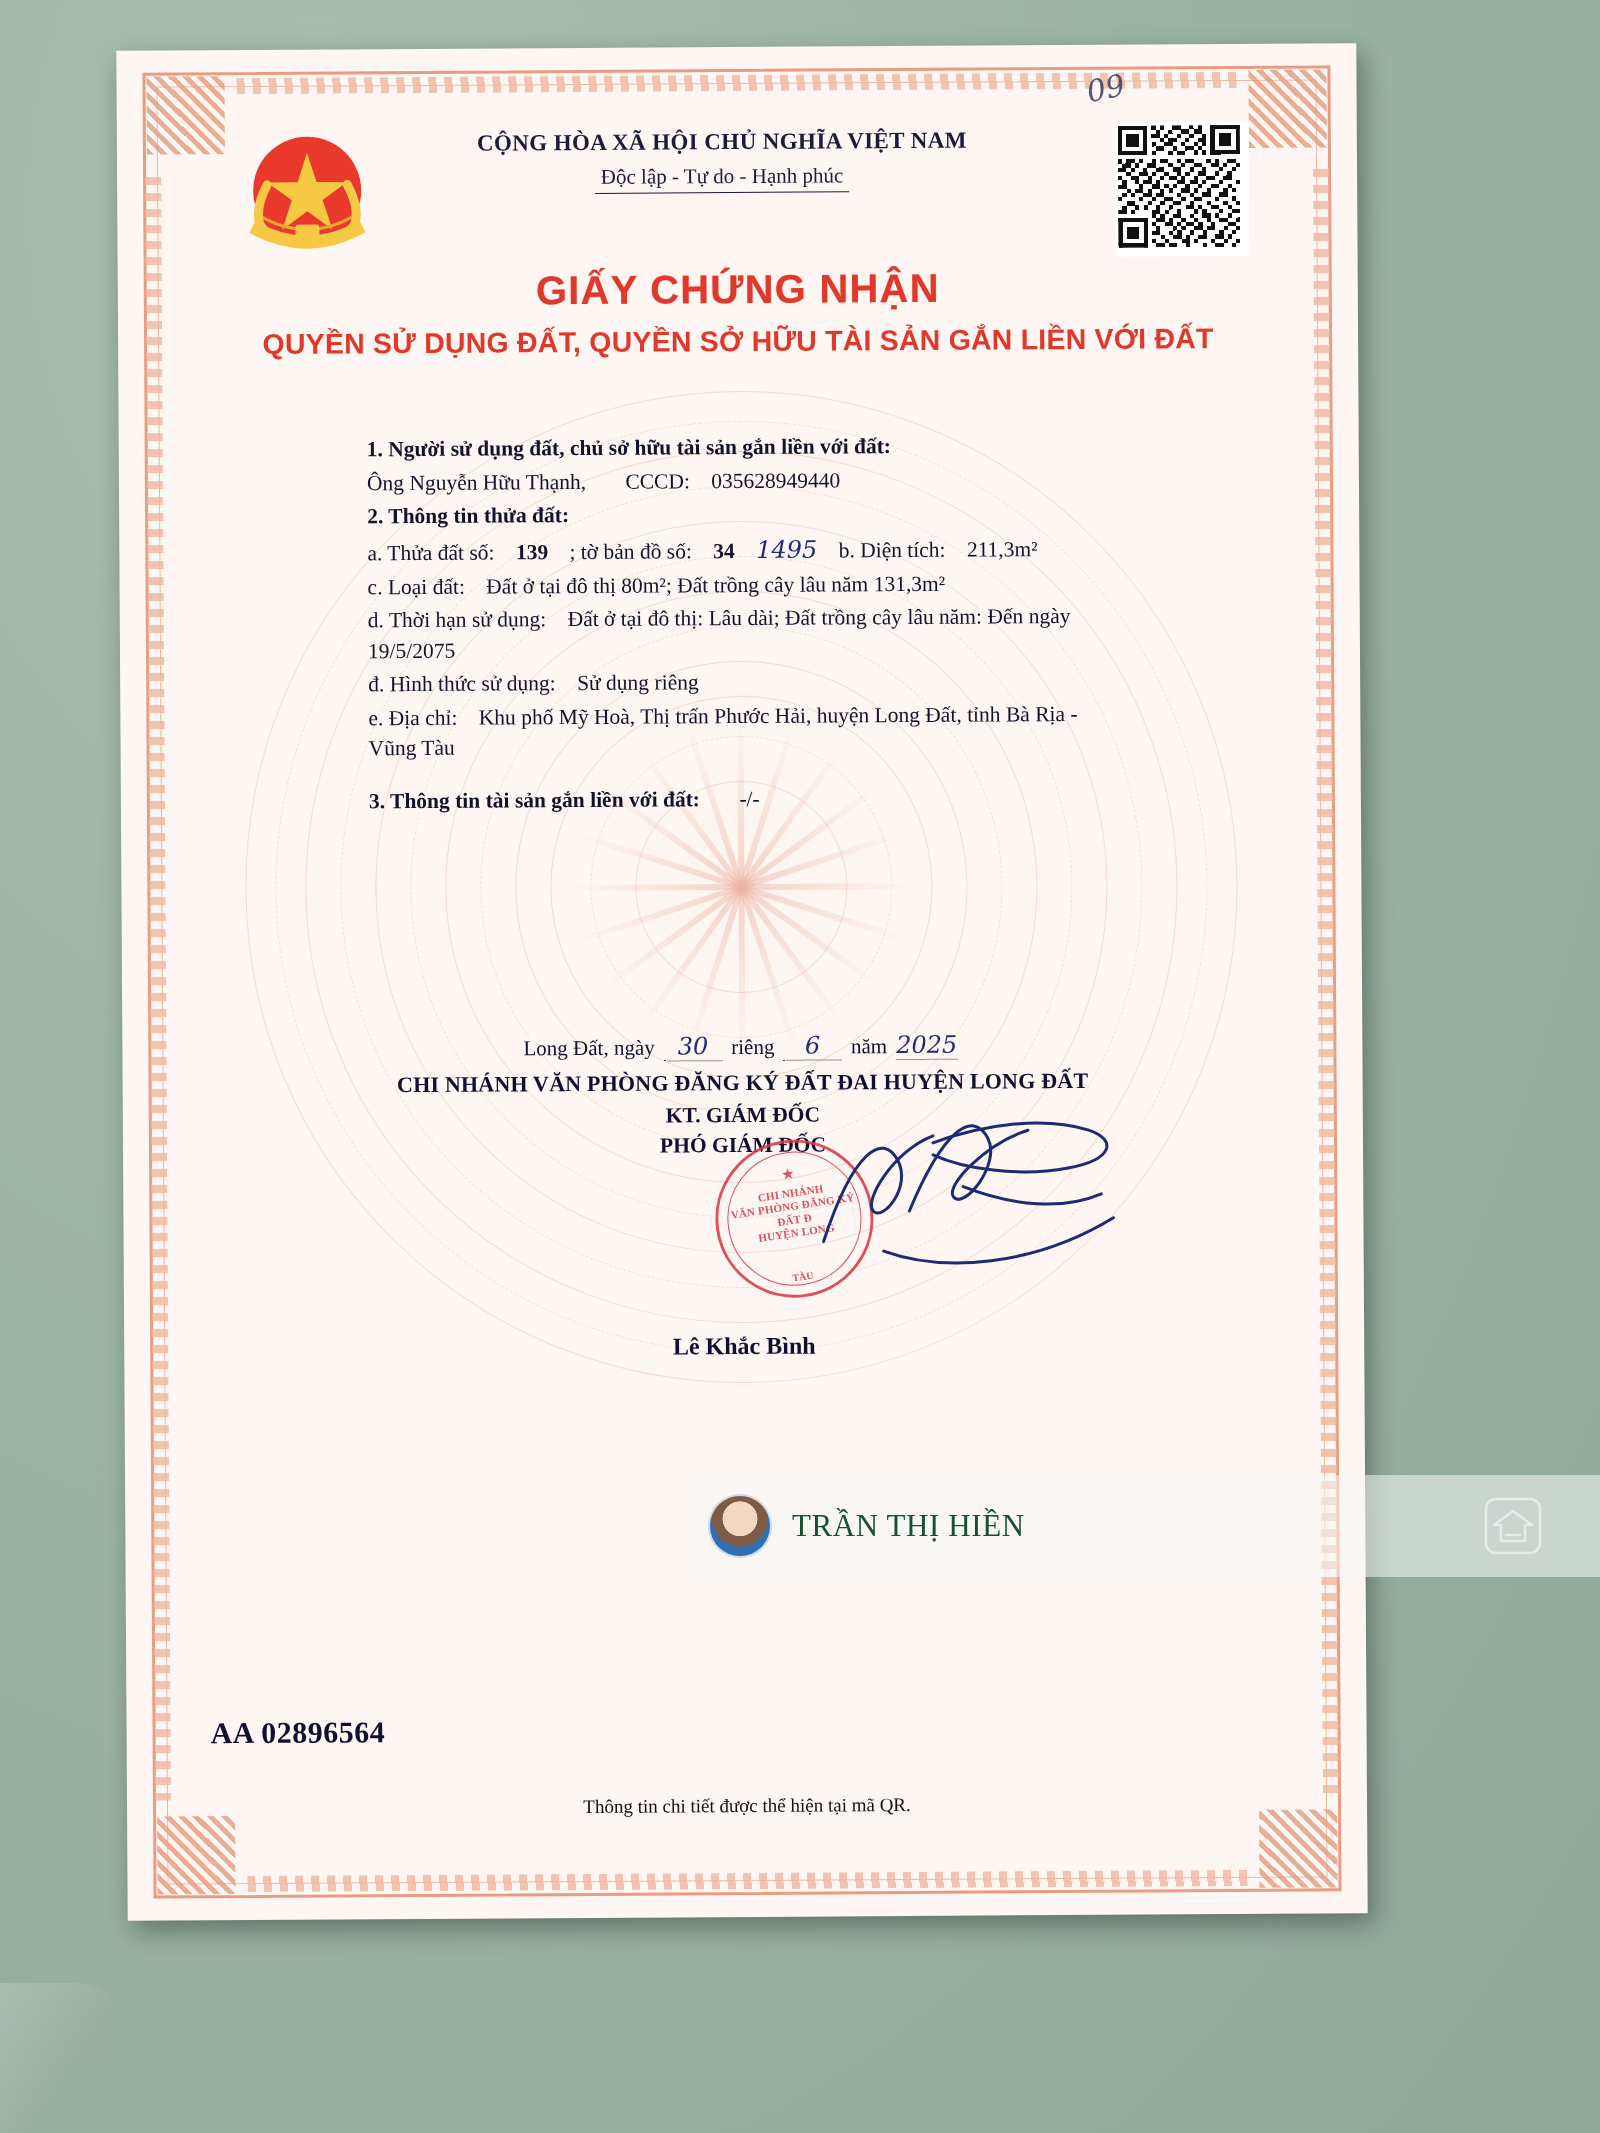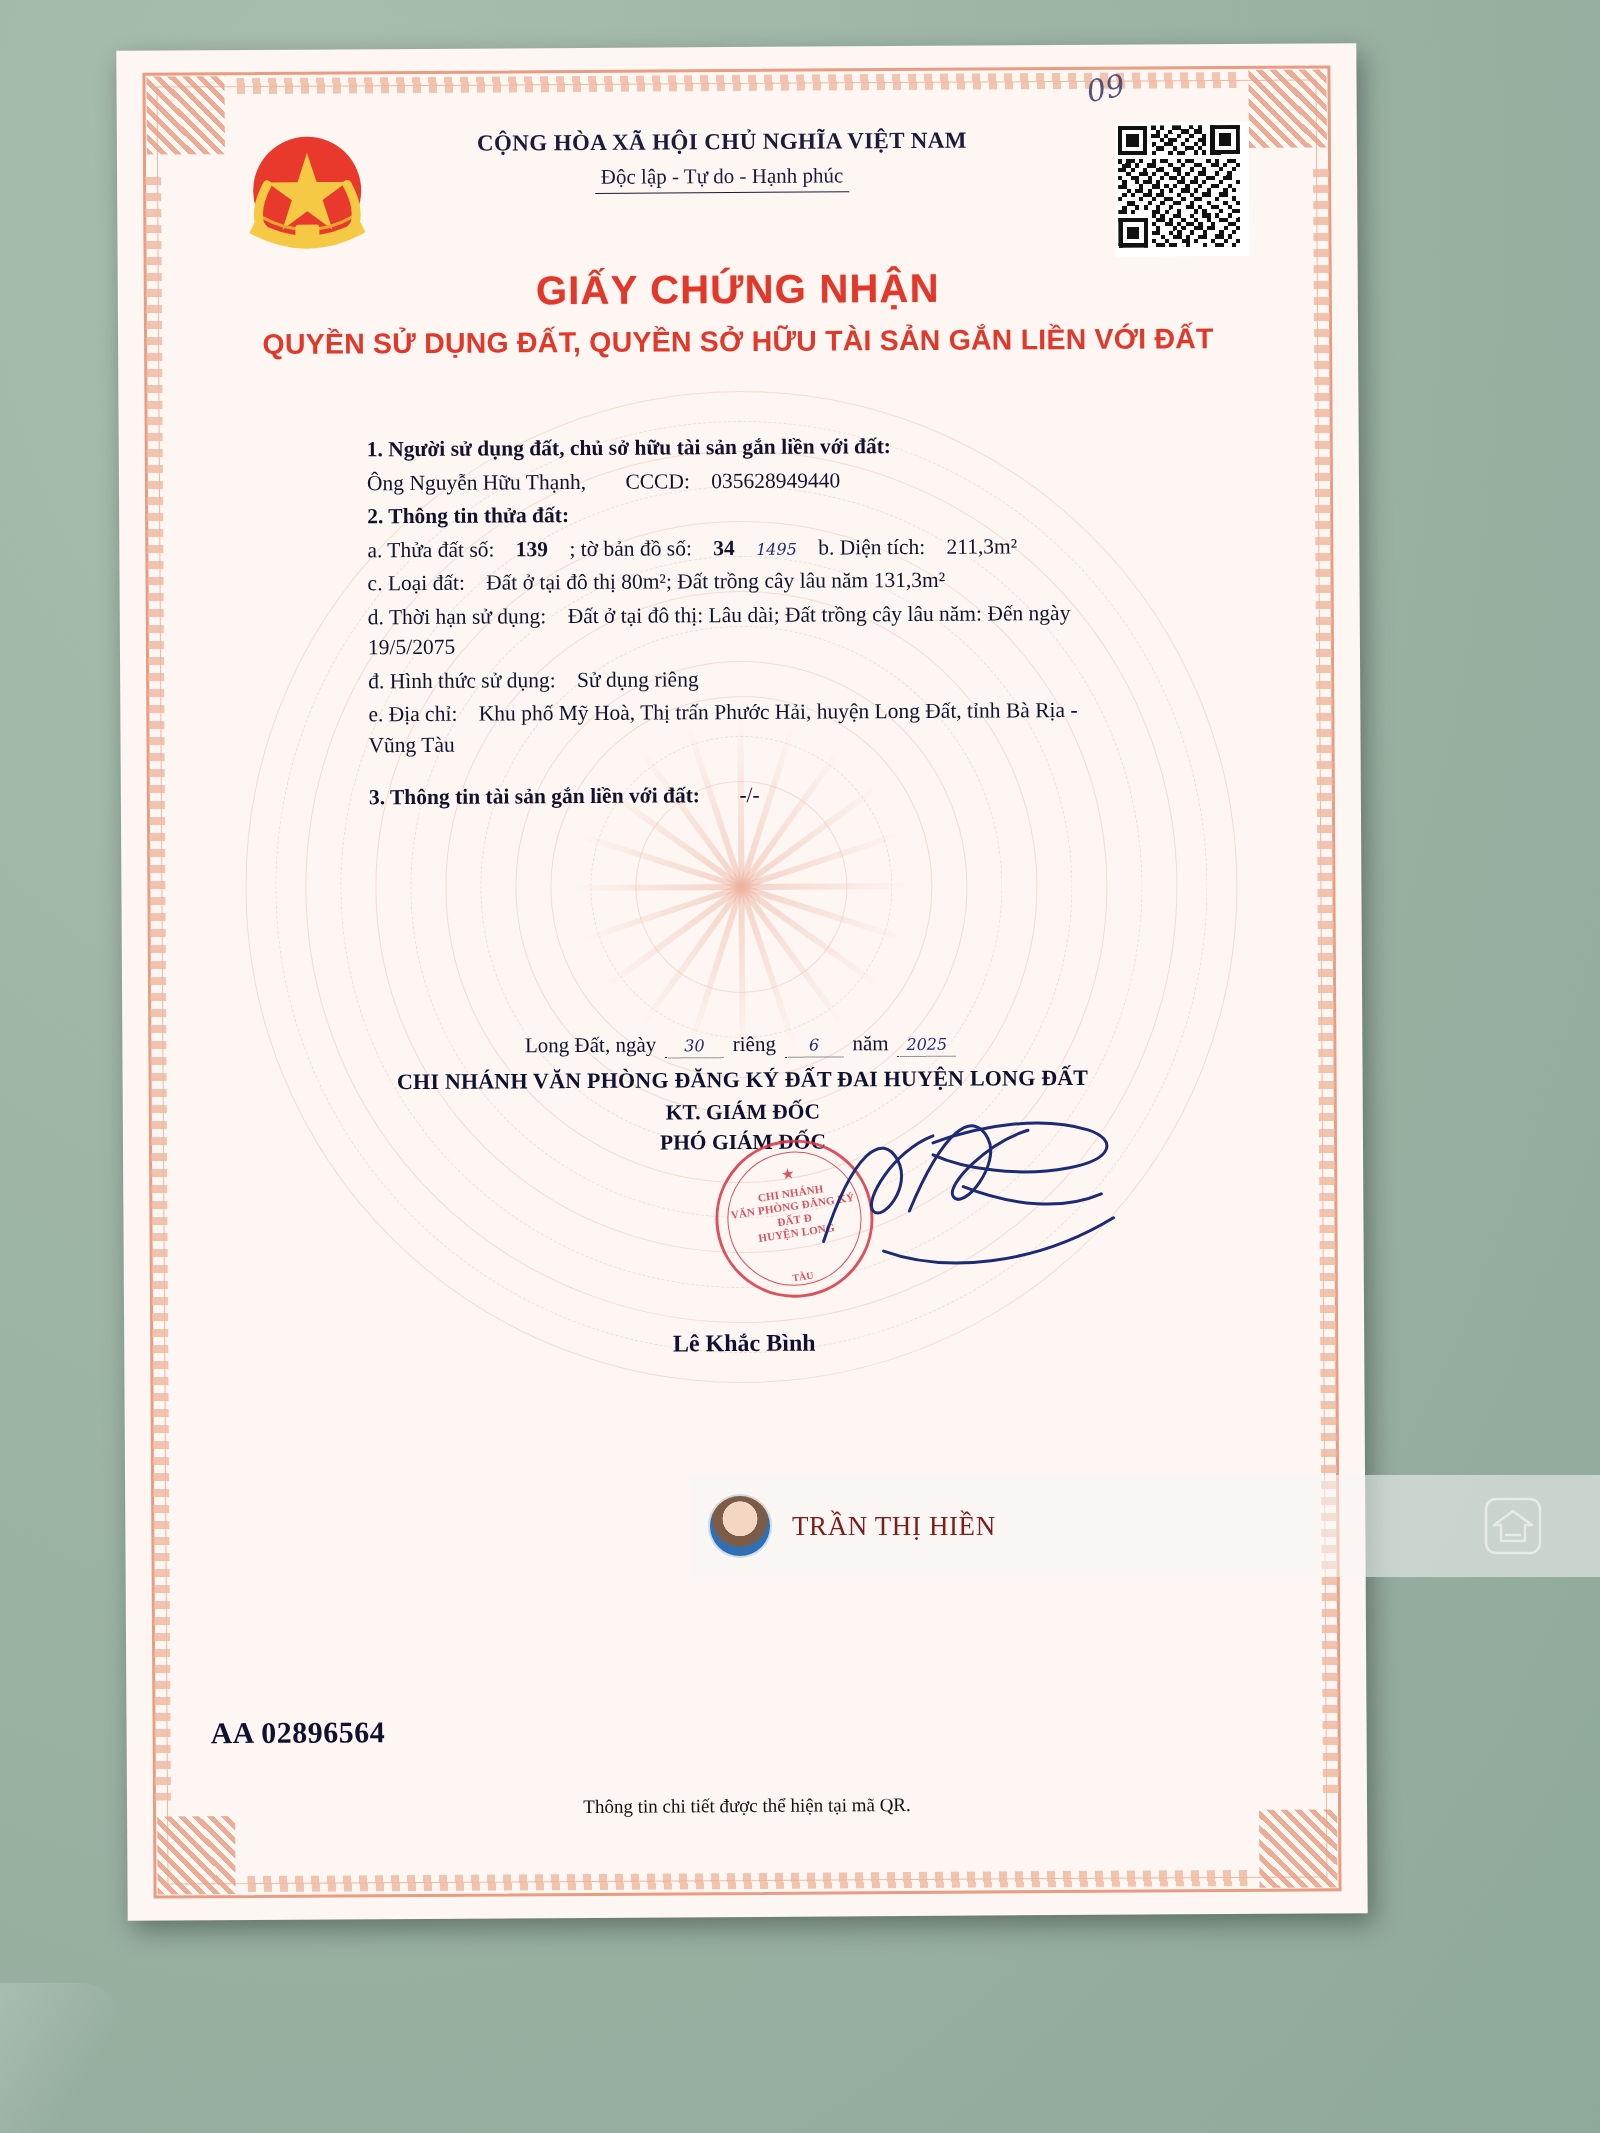--- a/index.html
+++ b/index.html
@@ -184,21 +184,21 @@
   .sp-l { margin-left: 16px; }
   .sp-xl { margin-left: 34px; }
   .row-gap { margin-top: 3px; }
   .sec3 { margin-top: 22px; font-weight: 700; }
 
   
   .hand {
     font-family: "DejaVu Serif", serif;
     color:#1e2a78;
     font-style: italic;
-    font-size: 16px;
+    font-size: 24px;
   }
 
   
   .sign-block {
     position:absolute;
     left: 0; right: 0;
     top: 985px;
     text-align:center;
     color:#101030;
   }
@@ -304,22 +304,22 @@
   .wm-avatar {
     width: 60px; height: 60px;
     border-radius:50%;
     margin-left: 18px;
     background: radial-gradient(circle at 50% 38%, #f3d7c2 0 36%, #7c5c49 37% 58%, #2f6fb3 59% 100%);
     border: 2px solid rgba(255,255,255,.75);
     flex: 0 0 auto;
   }
   .wm-name {
     margin-left: 20px;
-    font-size: 27px;
-    color:#7f1d1d;
+    font-size: 31px;
+    color:#14532d;
     letter-spacing: .6px;
     font-family:"Liberation Serif", serif;
   }
   .wm-logo {
     margin-left:auto;
     margin-right: 58px;
     width: 58px; height: 58px;
     opacity:.55;
   }
 

